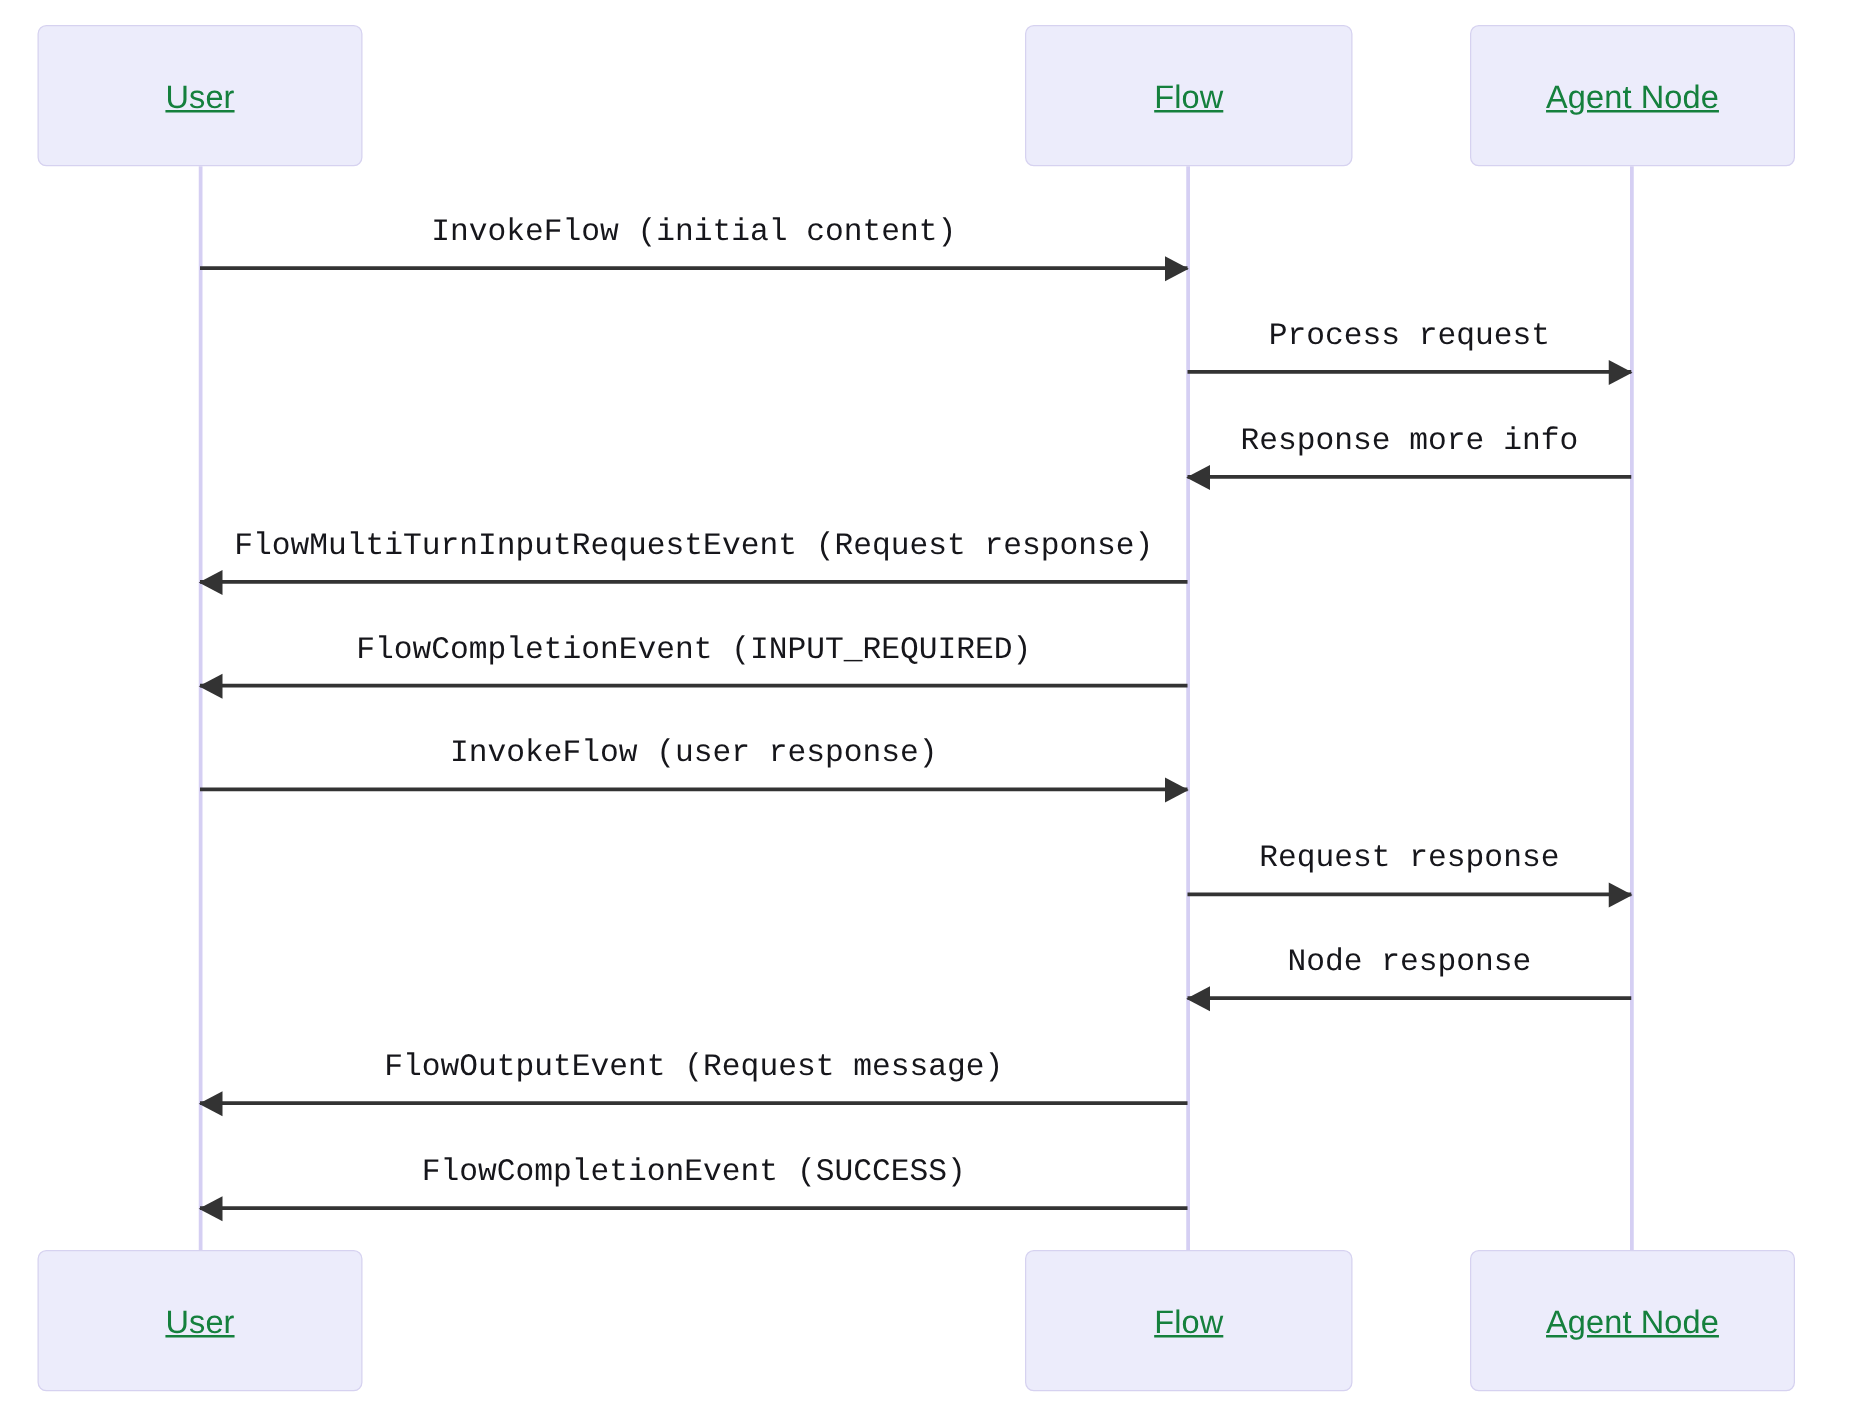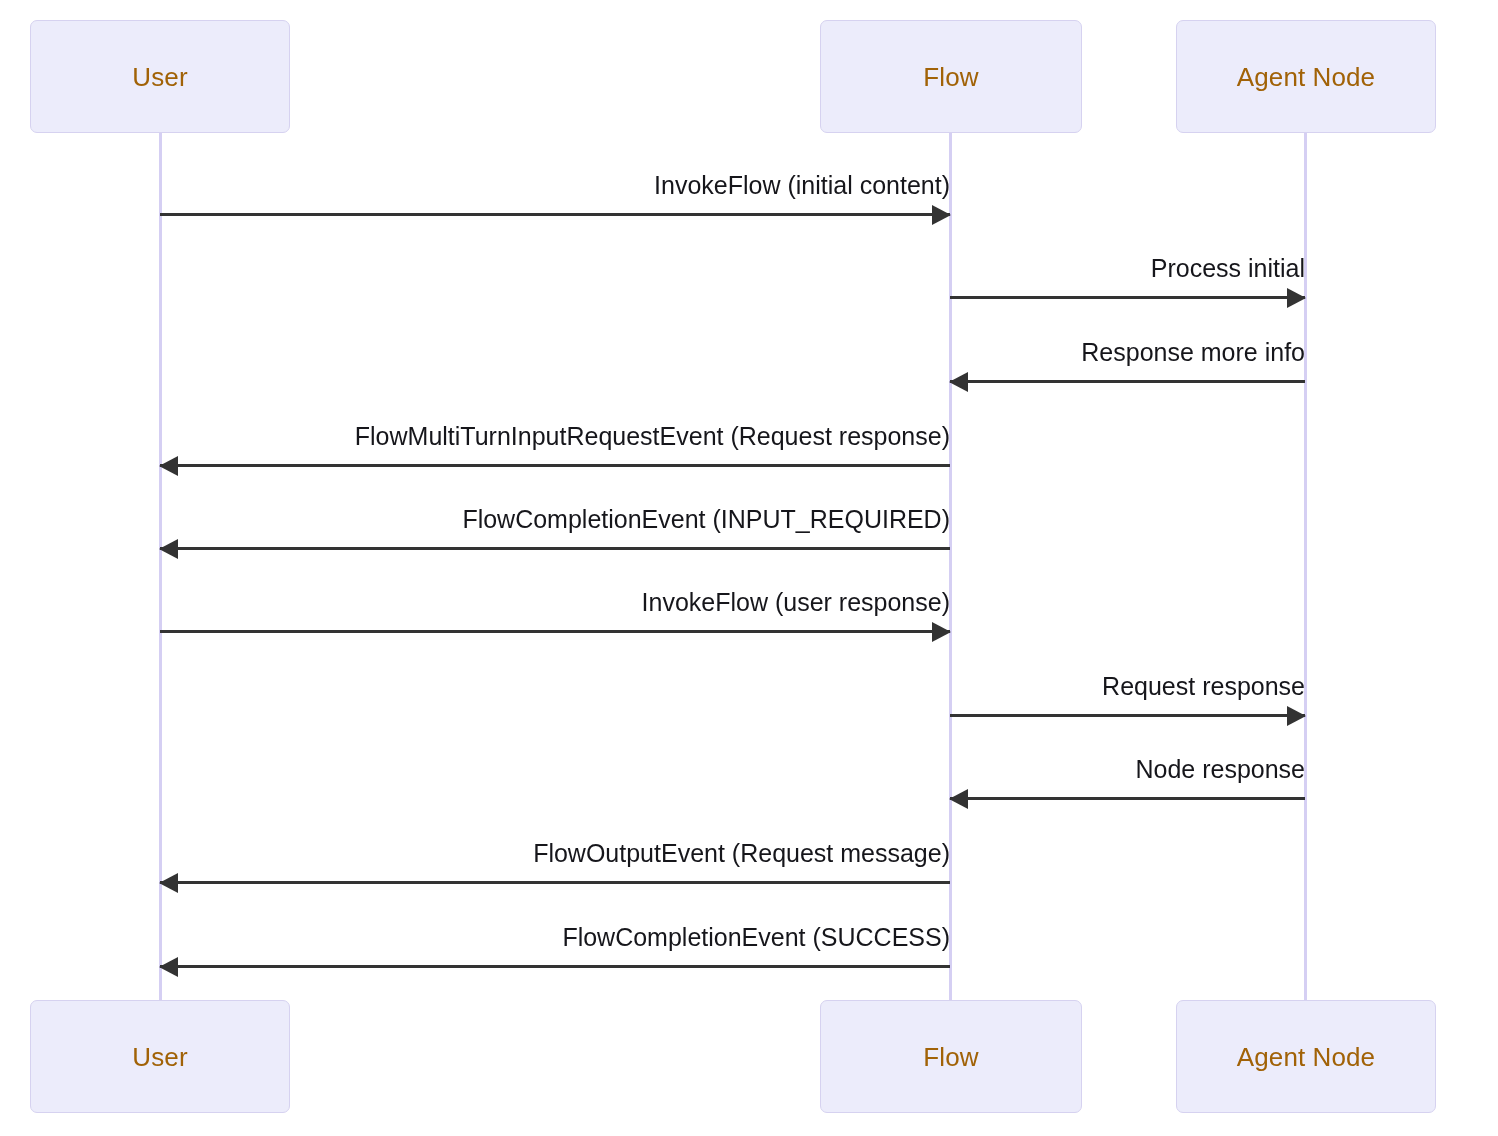--- a/index.html
+++ b/index.html
@@ -21,26 +21,27 @@
   
   .participant-box {
     position: absolute;
     box-sizing: border-box;
     background: #ECECFB;
     border: 1.6px solid #D6D2F0;
     border-radius: 7px;
     display: flex;
     align-items: center;
     justify-content: center;
-    color: #a16207;
+    color: #15803d;
     font-size: 26px;
     font-weight: 400;
     letter-spacing: 0.1px;
     line-height: 1;
     white-space: nowrap;
+    text-decoration: underline;
   }
   
   .lifeline {
     position: absolute;
     width: 3px;
     background: #D5CFF3;
   }
   
   .message {
     position: absolute;
@@ -68,25 +69,26 @@
   }
   .msg-head.left {
     left: -1px;
     border-right: 19px solid #333333;
   }
   .msg-label {
     position: absolute;
     left: 0;
     right: 0;
     bottom: 14px;
-    text-align: right;
+    text-align: center;
     color: #16161b;
     font-size: 25px;
     line-height: 1.1;
     white-space: nowrap;
+    font-family: Liberation Mono, monospace;
   }
 </style>
 </head>
 <body>
 
 <div id="diagram-root">
     <div class="lifeline" style="left: 158.5px; top: 133px; height: 867px;"></div>
     <div class="lifeline" style="left: 948.5px; top: 133px; height: 867px;"></div>
     <div class="lifeline" style="left: 1303.5px; top: 133px; height: 867px;"></div>
     <div class="participant-box" style="left: 30px; top: 20px; width: 260px; height: 113px;">User</div>
@@ -96,21 +98,21 @@
     <div class="participant-box" style="left: 820px; top: 1000px; width: 262px; height: 113px;">Flow</div>
     <div class="participant-box" style="left: 1176px; top: 1000px; width: 260px; height: 113px;">Agent Node</div>
     <div class="message" style="left: 160px; top: 213px; width: 790px;">
       <div class="msg-line"></div>
       <div class="msg-head right"></div>
       <div class="msg-label">InvokeFlow (initial content)</div>
     </div>
     <div class="message" style="left: 950px; top: 296px; width: 355px;">
       <div class="msg-line"></div>
       <div class="msg-head right"></div>
-      <div class="msg-label">Process initial</div>
+      <div class="msg-label">Process request</div>
     </div>
     <div class="message" style="left: 950px; top: 380px; width: 355px;">
       <div class="msg-line"></div>
       <div class="msg-head left"></div>
       <div class="msg-label">Response more info</div>
     </div>
     <div class="message" style="left: 160px; top: 464px; width: 790px;">
       <div class="msg-line"></div>
       <div class="msg-head left"></div>
       <div class="msg-label">FlowMultiTurnInputRequestEvent (Request response)</div>

